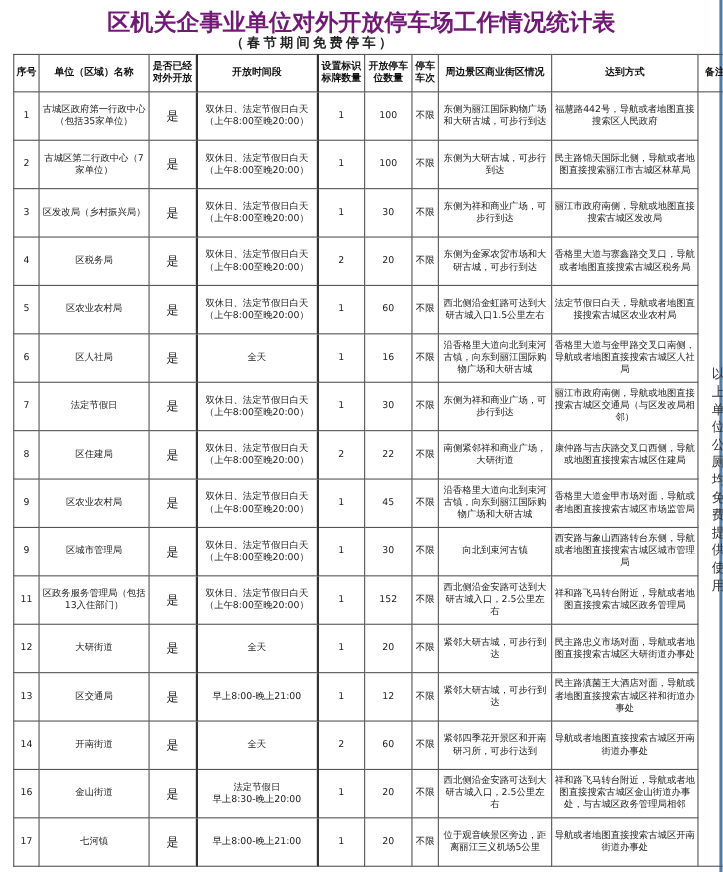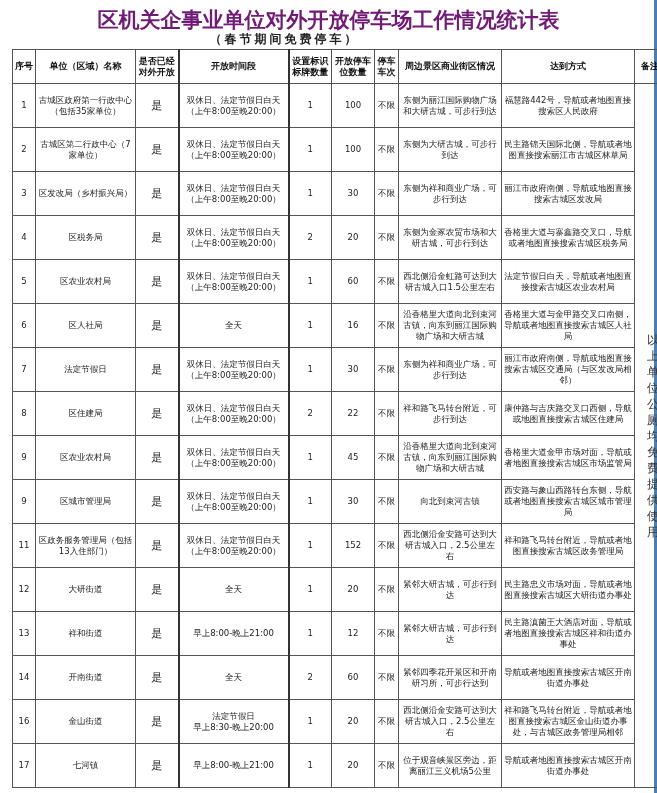--- a/index.html
+++ b/index.html
@@ -170,21 +170,21 @@
   </tr>
 
   <tr class="row">
     <td>8</td>
     <td>区住建局</td>
     <td class="big">是</td>
     <td class="thick-left thick-right" style="white-space: pre-line;">双休日、法定节假日白天（上午8:00至晚20:00）</td>
     <td>2</td>
     <td>22</td>
     <td>不限</td>
-    <td>祥和路飞马转台附近，可步行到达</td>
+    <td>南侧紧邻祥和商业广场，大研街道</td>
     <td>康仲路与吉庆路交叉口西侧，导航或地图直接搜索古城区住建局</td>
   </tr>
 
   <tr class="row">
     <td>9</td>
     <td>区农业农村局</td>
     <td class="big">是</td>
     <td class="thick-left thick-right" style="white-space: pre-line;">双休日、法定节假日白天（上午8:00至晚20:00）</td>
     <td>1</td>
     <td>45</td>
@@ -224,21 +224,21 @@
     <td class="thick-left thick-right left" style="white-space: pre-line;">全天</td>
     <td>1</td>
     <td>20</td>
     <td>不限</td>
     <td class="left">紧邻大研古城，可步行到达</td>
     <td>民主路忠义市场对面，导航或者地图直接搜索古城区大研街道办事处</td>
   </tr>
 
   <tr class="row">
     <td>13</td>
-    <td>祥和街道</td>
+    <td>区交通局</td>
     <td class="big">是</td>
     <td class="thick-left thick-right left" style="white-space: pre-line;">早上8:00-晚上21:00</td>
     <td>1</td>
     <td>12</td>
     <td>不限</td>
     <td>紧邻大研古城，可步行到达</td>
     <td>民主路滇菌王大酒店对面，导航或者地图直接搜索古城区祥和街道办事处</td>
   </tr>
 
   <tr class="row">

